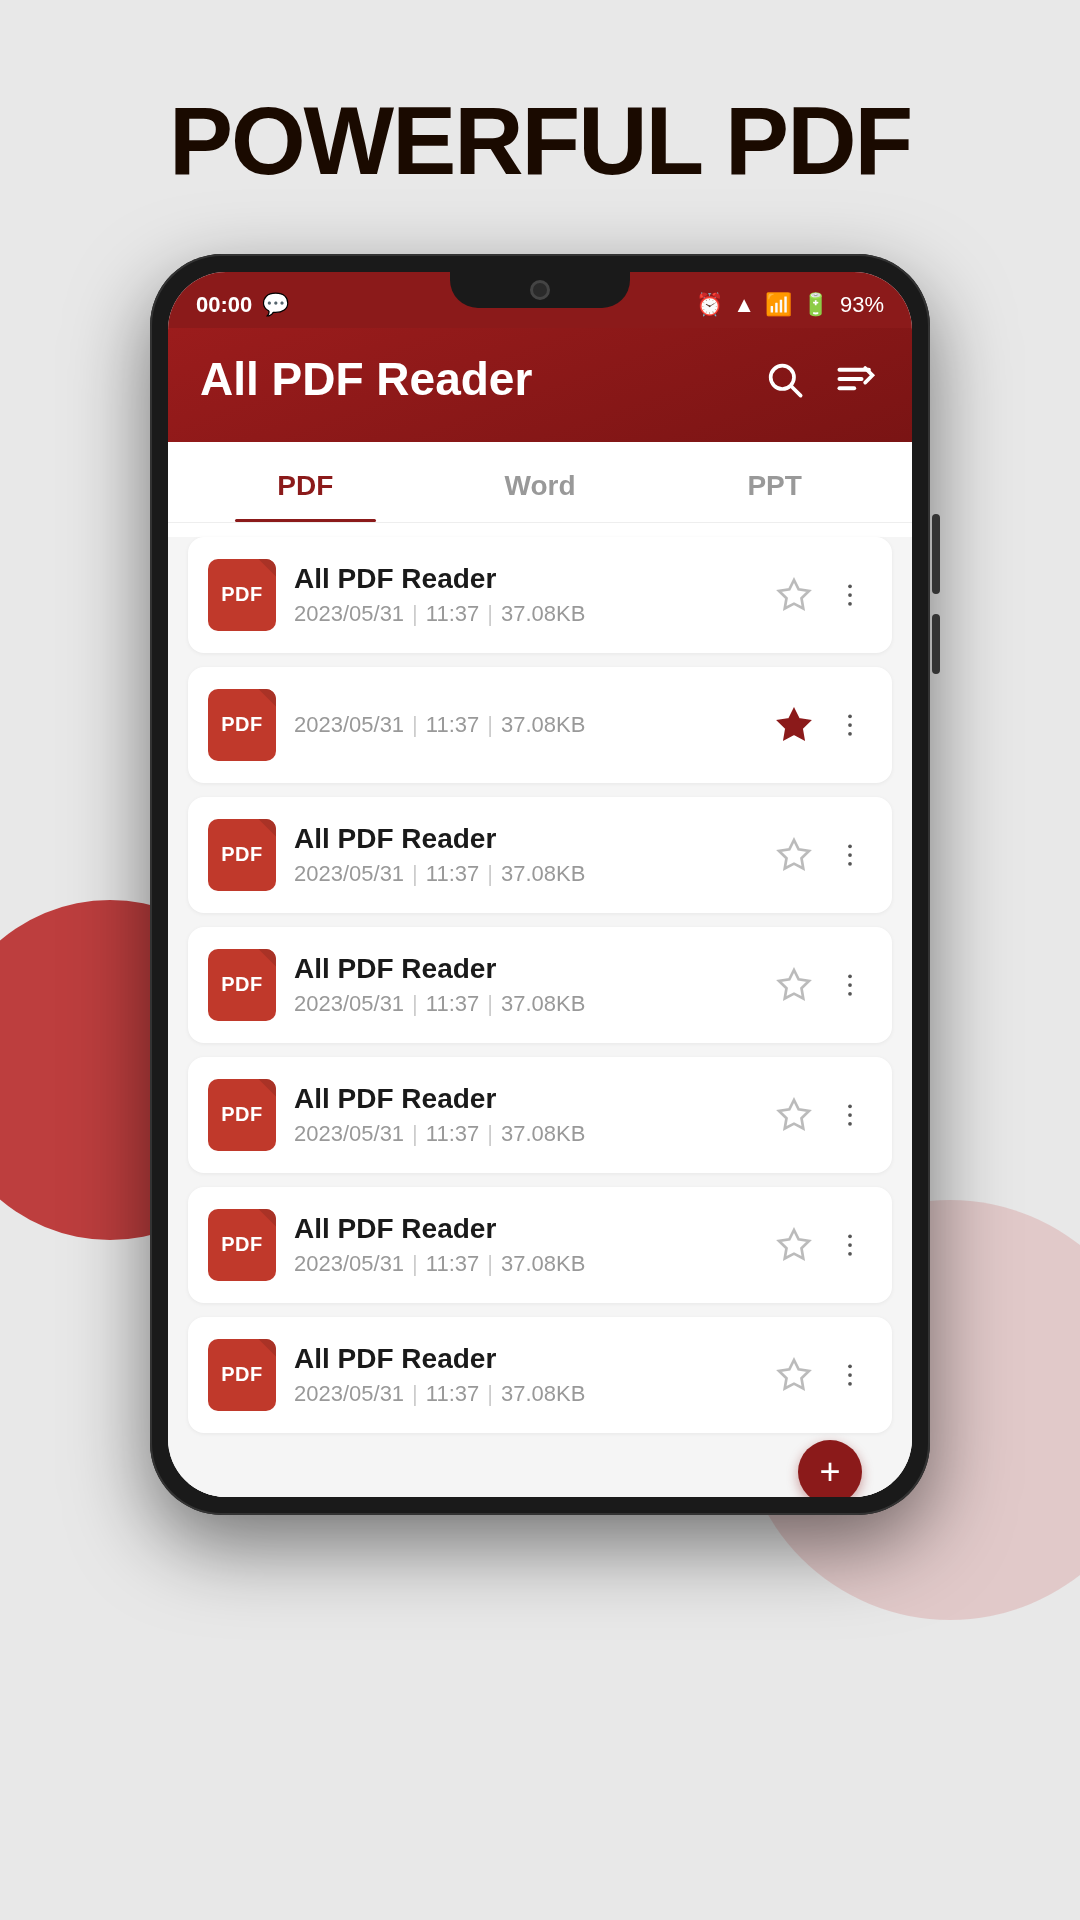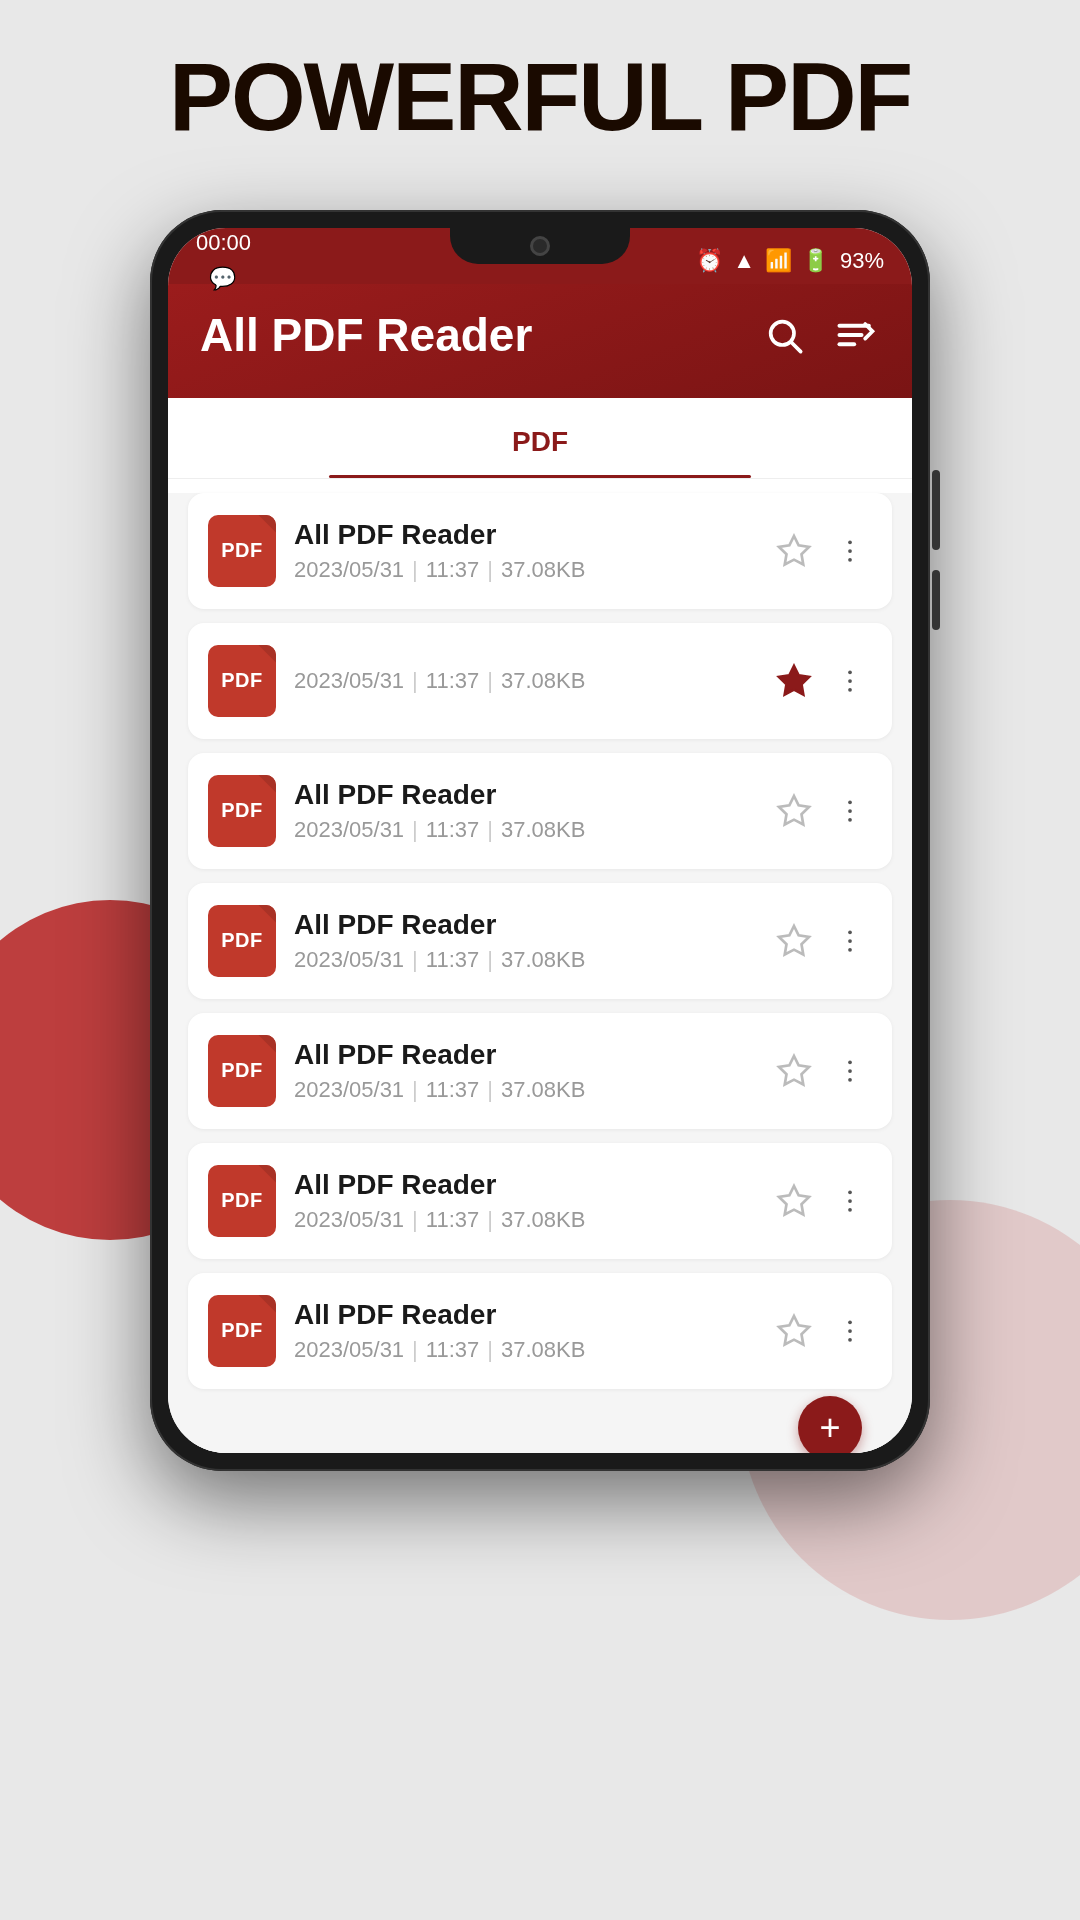--- a/index.html
+++ b/index.html
@@ -15,21 +15,21 @@
       align-items: center;
       position: relative;
       overflow: hidden;
     }
 
     .page-title {
       font-size: 96px;
       font-weight: 900;
       color: #1a0a00;
       text-align: right;
-      margin-top: 44px;
+      margin-top: 88px;
       line-height: 1.1;
       letter-spacing: -2px;
       padding: 0 60px;
     }
 
     
     .blob-left {
       position: absolute;
       left: -60px;
       top: 900px;
@@ -109,22 +109,21 @@
       padding: 0 28px 0 28px;
       padding-top: 10px;
     }
 
     .status-left {
       display: flex;
       align-items: center;
       gap: 10px;
       font-size: 22px;
       color: #fff;
-      font-weight: 400;
-      flex-direction: column;
+      font-weight: 700;
     }
 
     .status-right {
       display: flex;
       align-items: center;
       gap: 10px;
       font-size: 22px;
       color: #fff;
     }
 
@@ -397,20 +396,26 @@
               <polyline points="17 14 21 10 17 6" stroke-width="2"></polyline>
             </svg>
           </div>
         </div>
       </div>
 
       <div class="tabs">
         <div class="tab active">
           <span>PDF</span>
         </div>
+        <div class="tab">
+          <span>Word</span>
+        </div>
+        <div class="tab">
+          <span>PPT</span>
+        </div>
       </div>
 
       <div class="file-list" id="file-list-container">
       <div class="file-item">
       <div class="file-icon">
         <span class="pdf-label">PDF</span>
       </div>
       <div class="file-info">
         <div class="file-name">All PDF Reader</div>
         <div class="file-meta">

